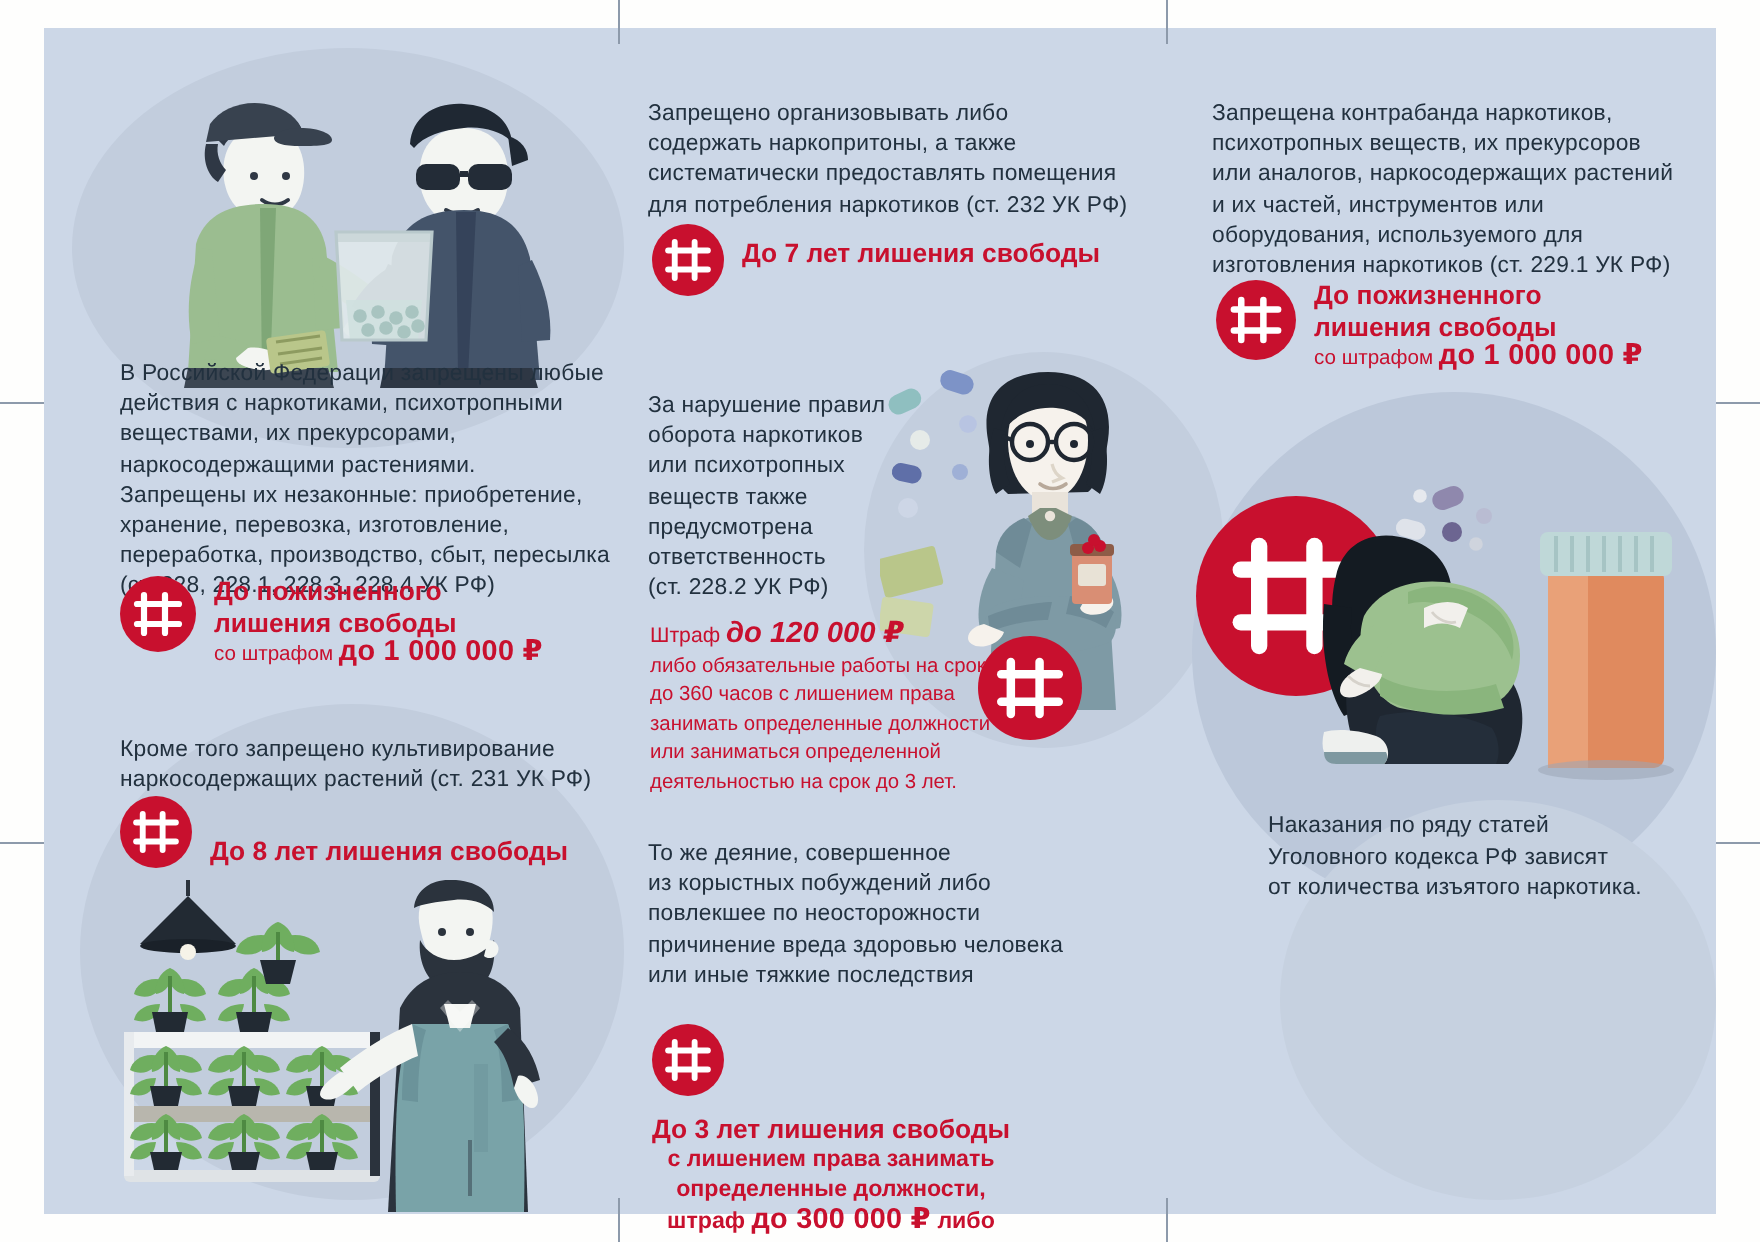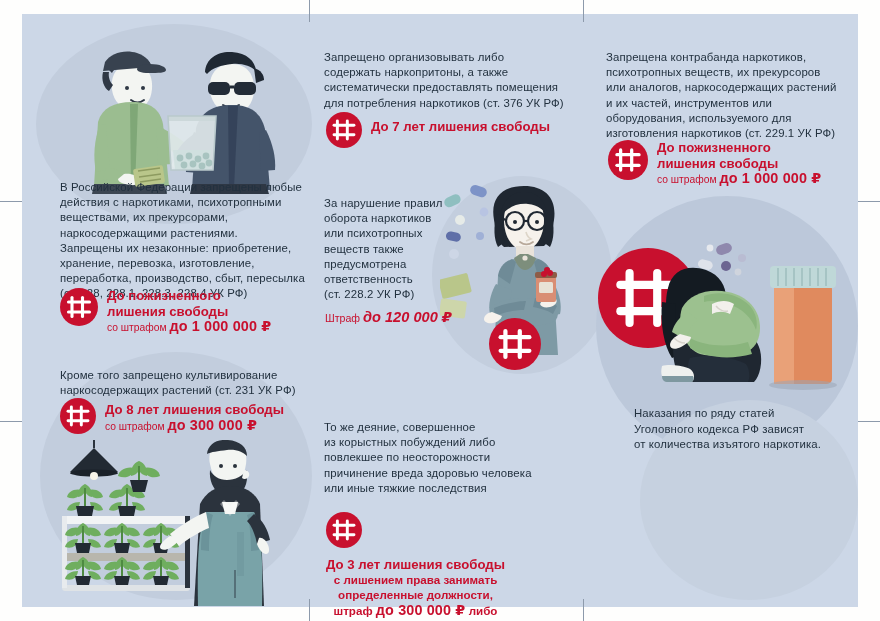--- a/index.html
+++ b/index.html
@@ -187,21 +187,20 @@
         <g stroke="#fff" stroke-width="3.1" stroke-linecap="round">
           <path d="M12 9.5v19"></path>
             <path d="M22.5 9.5v19"></path>
           <path d="M8.5 14h21"></path>
             <path d="M8.5 24h21"></path>
         </g>
       </svg>
     </span>
     <span>
       <span class="p-main" style="display:block;">До 8 лет лишения свободы</span>
-      <span class="p-sub" style="display:block;"><span>со штрафом </span><span class="big">до 300 000 ₽</span></span>
     </span>
   </div>
 
   <svg class="illus" style="left:58px;top:440px;" width="252" height="166" viewBox="0 0 252 166">
 
     <path d="M36 0v8" stroke="#2b333d" stroke-width="2"></path>
     <path d="M12 32h48L36 8z" fill="#222a33"></path>
     <ellipse cx="36" cy="33" rx="24" ry="3.5" fill="#1a2129"></ellipse>
     <circle cx="36" cy="36" r="4" fill="#f6f3e8"></circle>
 
@@ -324,21 +323,21 @@
 
     <path d="M196 74c9 6 14 16 16 26l-13 4c-2-10-5-18-10-23z" fill="#2b333d"></path>
     <path d="M199 104c2 6 6 10 9 10s4-4 2-9-6-8-9-7z" fill="#f3f5f2"></path>
     <path d="M179 92h7v44h-7z" fill="#6b939a" opacity=".5"></path>
     <path d="M176 130h2v28h-2z" fill="#2b333d" opacity=".45"></path>
   </svg>
 
   <div class="txt" style="left:324px;top:50px;width:270px;">Запрещено организовывать либо
 содержать наркопритоны, а также
 систематически предоставлять помещения
-для потребления наркотиков (ст. 376 УК РФ)</div>
+для потребления наркотиков (ст. 232 УК РФ)</div>
 
   <div class="penalty" style="left:326px;top:112px;">
     <span class="badge">
       <svg width="36" height="36" viewBox="0 0 38 38">
         <circle cx="19" cy="19" r="19" fill="#c8102e"></circle>
         <g stroke="#fff" stroke-width="3.1" stroke-linecap="round">
           <path d="M12 9.5v19"></path>
             <path d="M22.5 9.5v19"></path>
           <path d="M8.5 14h21"></path>
             <path d="M8.5 24h21"></path>
@@ -408,21 +407,25 @@
   </svg>
 
   <div class="txt" style="left:324px;top:196px;width:160px;">За нарушение правил
 оборота наркотиков
 или психотропных
 веществ также
 предусмотрена
 ответственность
 (ст. 228.2 УК РФ)</div>
 
-  <div class="fine" style="left:325px;top:310px;width:195px;"><span class="lead">Штраф </span><span class="hl">до 120 000 ₽</span><br></div>
+  <div class="fine" style="left:325px;top:310px;width:195px;"><span class="lead">Штраф </span><span class="hl">до 120 000 ₽</span><br><span>либо обязательные работы на срок
+до 360 часов с лишением права
+занимать определенные должности
+или заниматься определенной
+деятельностью на срок до 3 лет.</span></div>
 
   <span style="position:absolute;left:489px;top:318px;">
     <svg width="52" height="52" viewBox="0 0 38 38">
       <circle cx="19" cy="19" r="19" fill="#c8102e"></circle>
       <g stroke="#fff" stroke-width="3.1" stroke-linecap="round">
         <path d="M12 9.5v19"></path>
           <path d="M22.5 9.5v19"></path>
         <path d="M8.5 14h21"></path>
           <path d="M8.5 24h21"></path>
       </g>

